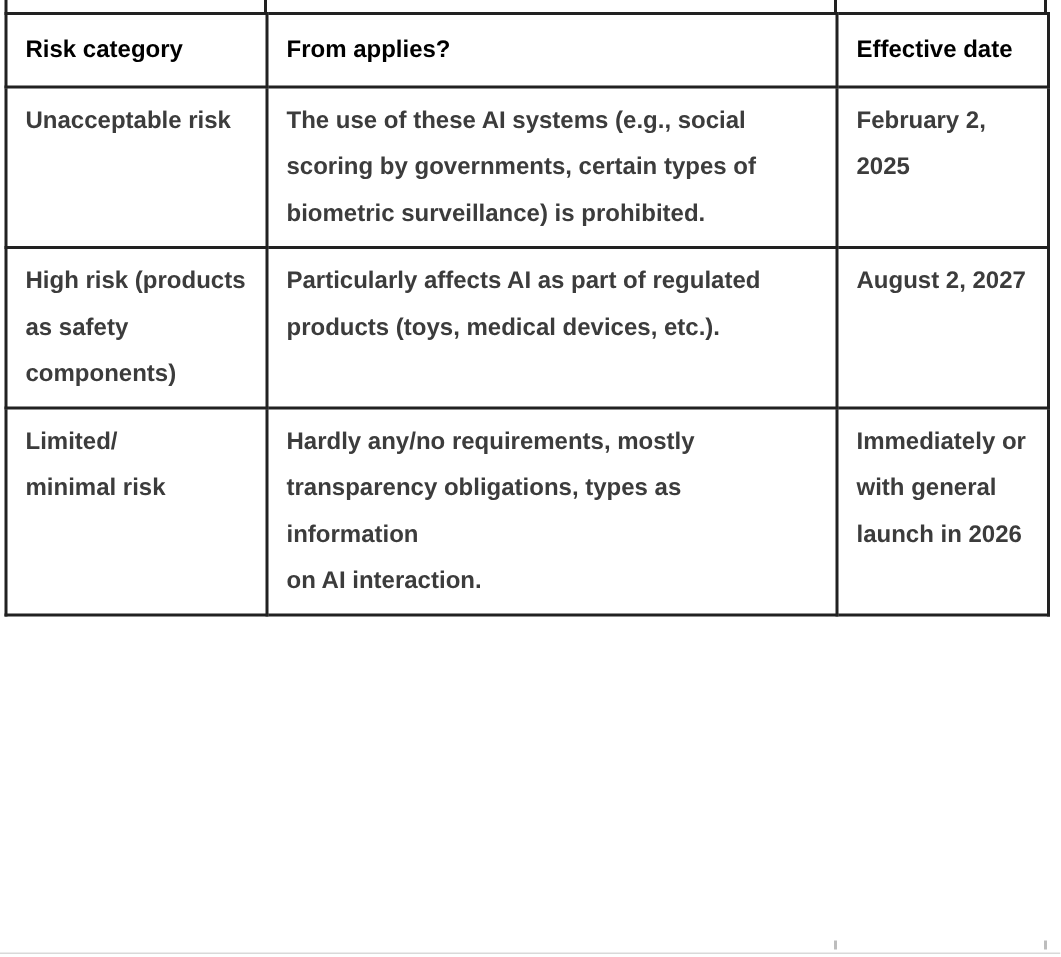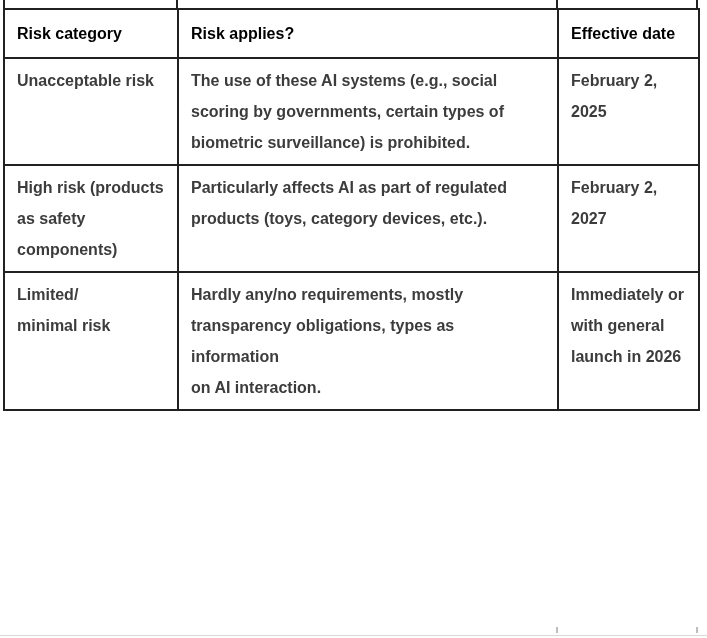--- a/index.html
+++ b/index.html
@@ -62,40 +62,40 @@
 
 <table class="risk-table">
   <colgroup>
     <col class="c1">
       <col class="c2">
       <col class="c3">
   </colgroup>
   <thead>
     <tr class="h-head">
       <th>Risk category</th>
-      <th>Risk applies?</th>
+      <th>From applies?</th>
       <th>Effective date</th>
     </tr>
   </thead>
   <tbody>
     <tr class="h-r0">
       <td>Unacceptable risk</td>
       <td>The use of these AI systems (e.g., social
 scoring by governments, certain types of
 biometric surveillance) is prohibited.</td>
       <td>February 2,
 2025</td>
     </tr>
     <tr class="h-r3">
       <td>High risk (products
 as safety
 components)</td>
       <td>Particularly affects AI as part of regulated
-products (toys, category devices, etc.).</td>
-      <td>February 2, 2027</td>
+products (toys, medical devices, etc.).</td>
+      <td>August 2, 2027</td>
     </tr>
     <tr class="h-r4">
       <td>Limited/
 minimal risk</td>
       <td>Hardly any/no requirements, mostly
 transparency obligations, types as information
 on AI interaction.</td>
       <td>Immediately or
 with general
 launch in 2026</td>

